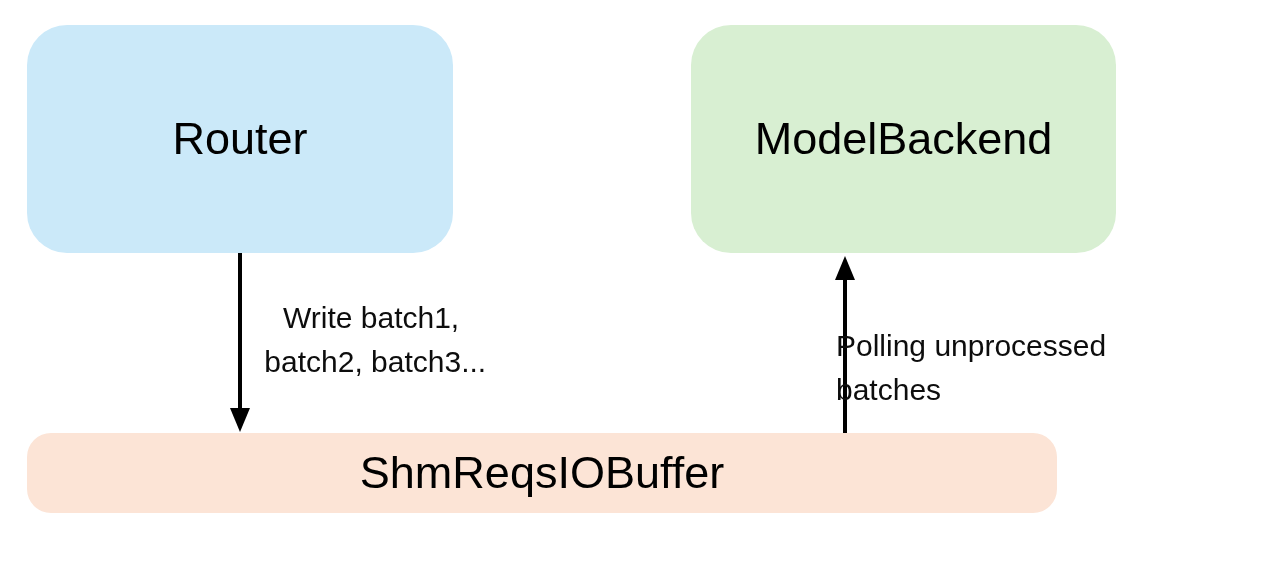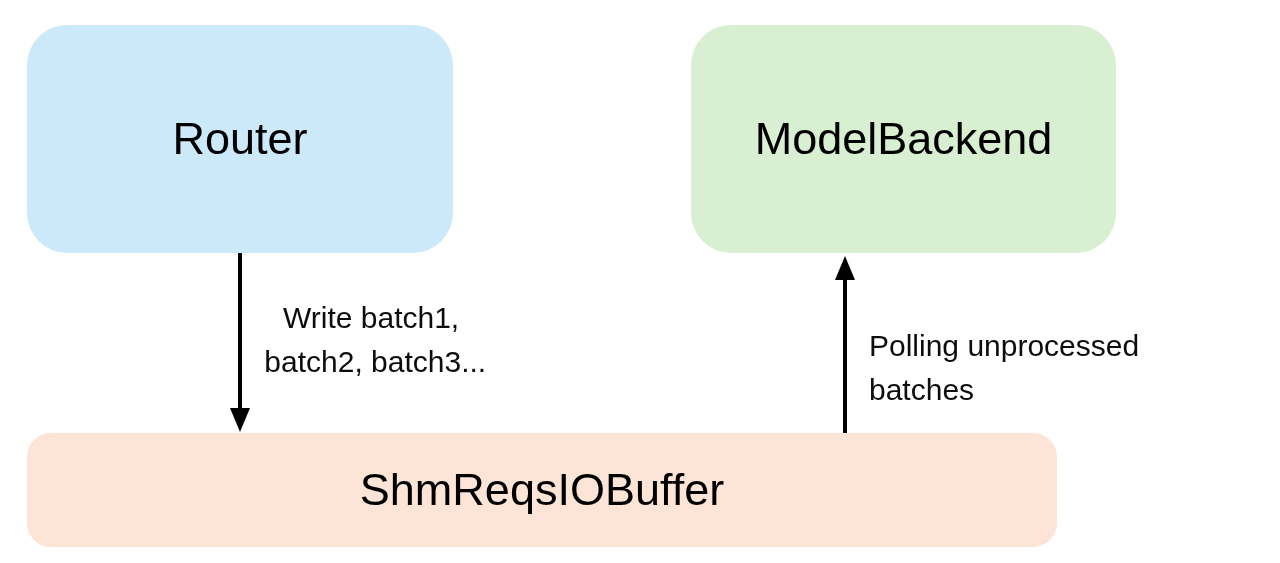--- a/index.html
+++ b/index.html
@@ -42,21 +42,21 @@
     top: 25px;
     width: 425px;
     height: 228px;
     border-radius: 40px;
     margin-left: 35px;
   }
   #shm-buffer-node {
     left: 27px;
     top: 433px;
     width: 1030px;
-    height: 114px;
+    height: 80px;
     border-radius: 24px;
   }
   #arrow-layer {
     position: absolute;
     left: 0;
     top: 0;
     width: 1280px;
     height: 563px;
     pointer-events: none;
   }
@@ -66,21 +66,21 @@
     line-height: 44px;
     white-space: pre-wrap;
     color: #0d0d0d;
   }
   #write-label {
     left: 256px;
     top: 296px;
     text-align: center;
   }
   #polling-label {
-    left: 869px;
+    left: 836px;
     top: 324px;
   }
 </style>
 </head>
 <body>
 
 <div id="canvas">
 
   <div class="node" id="router-node" style="background-color: rgb(203, 233, 249);">
     <span class="node-label">Router</span>

